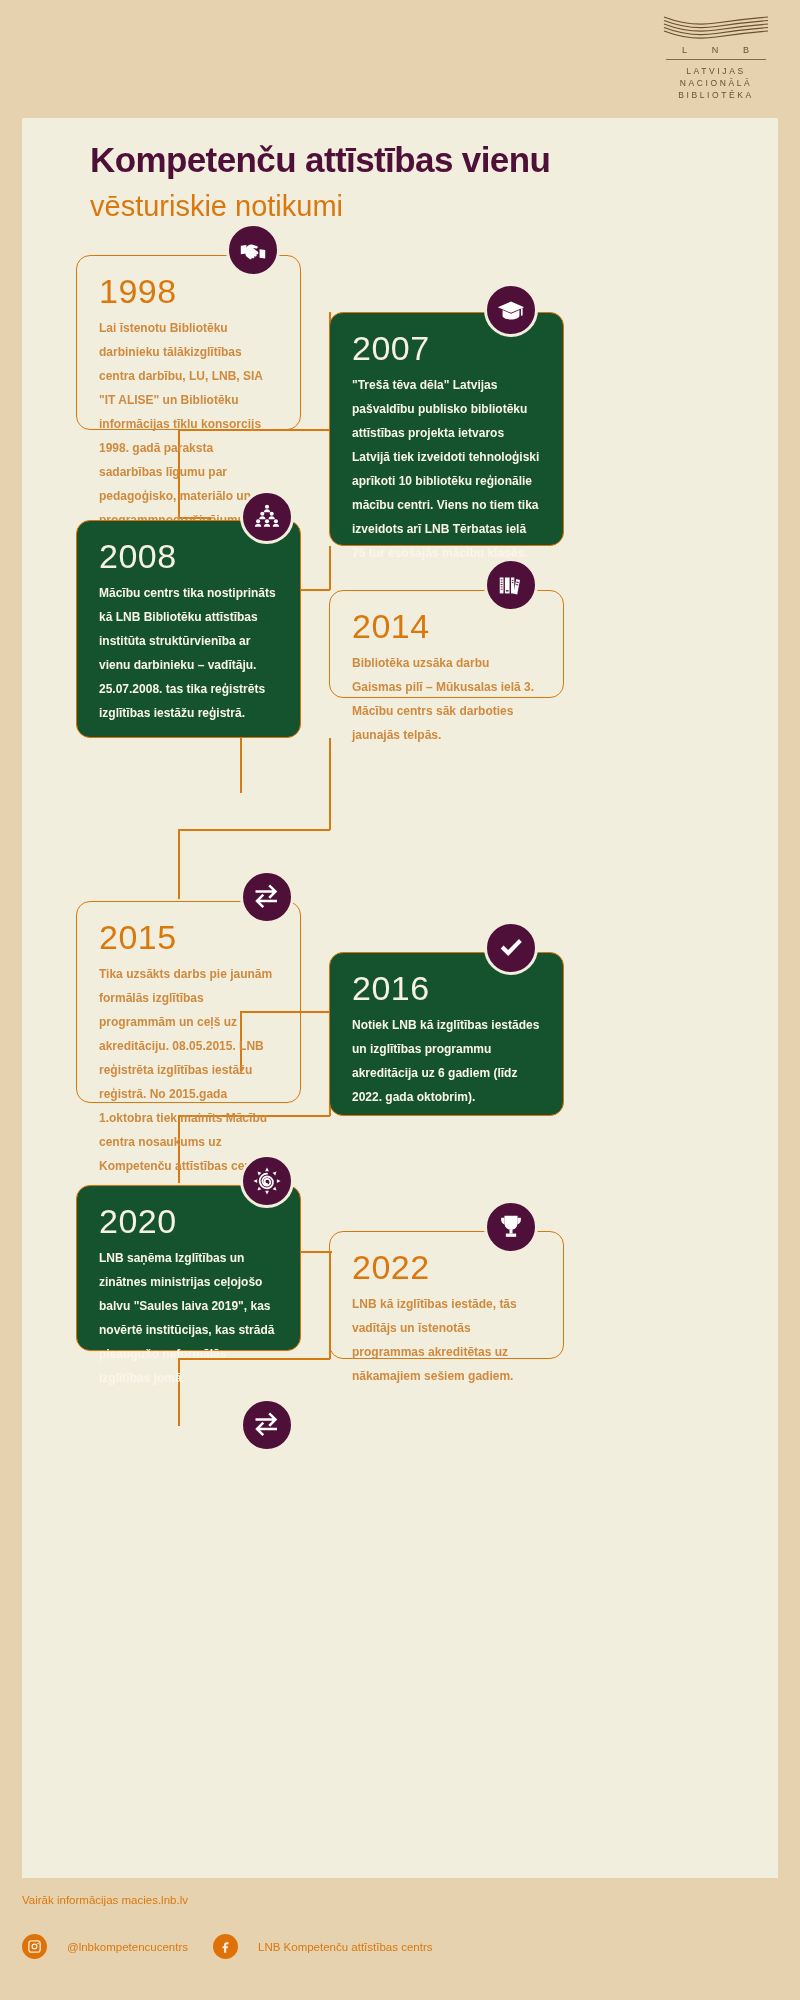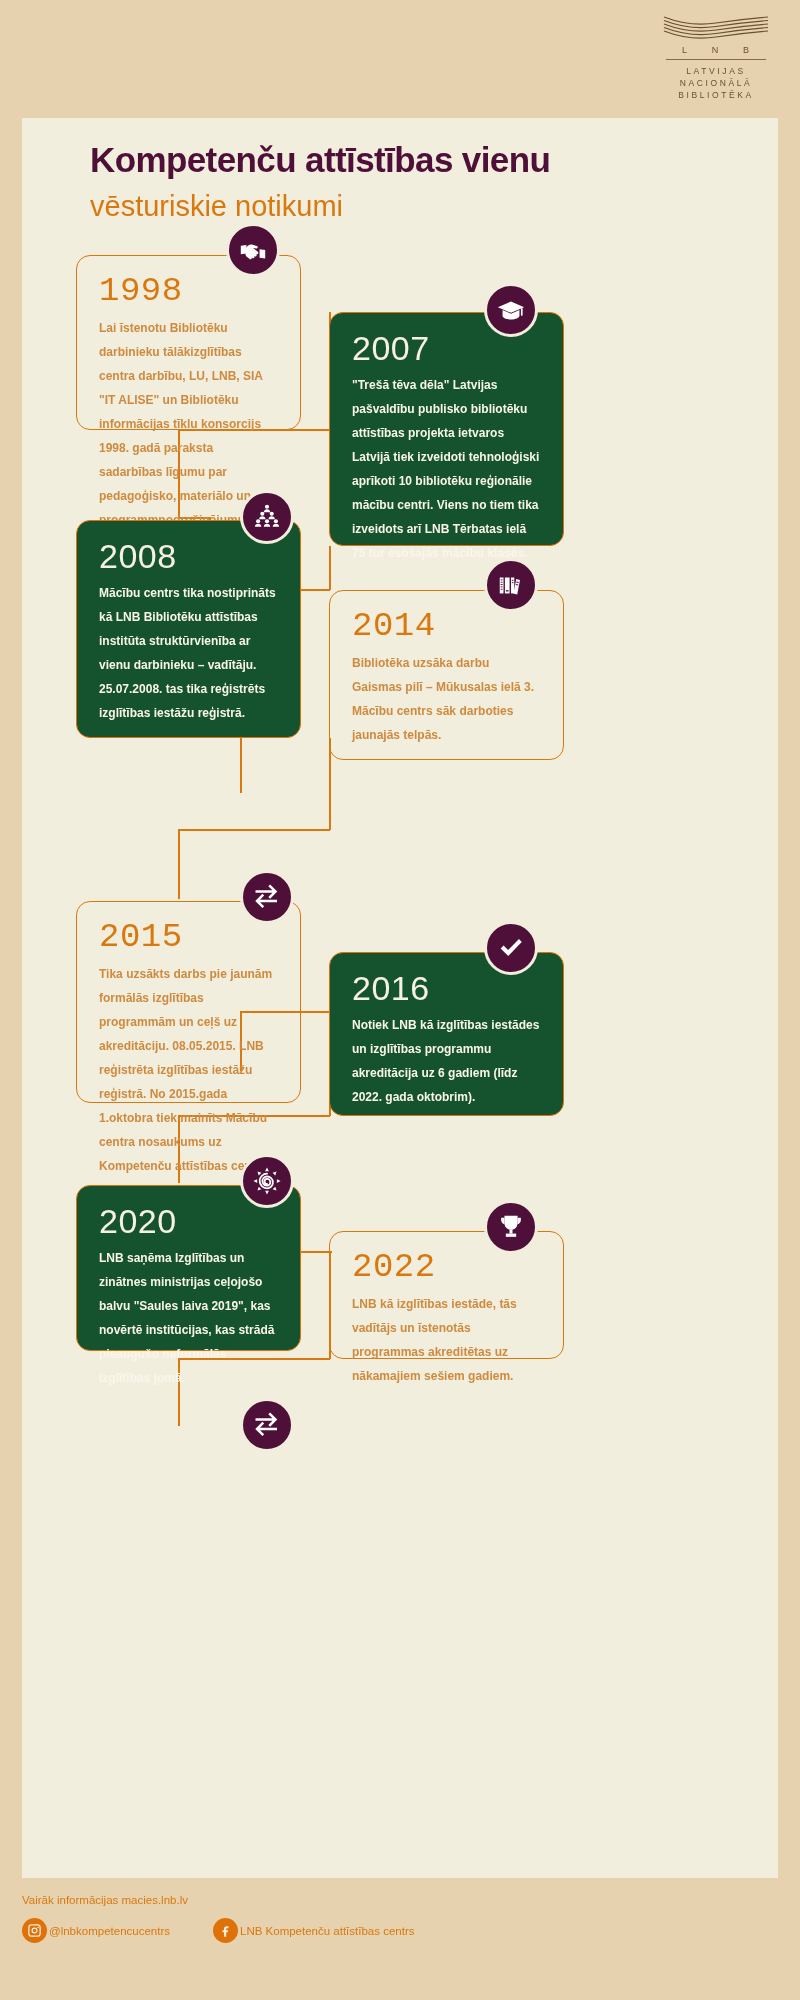--- a/index.html
+++ b/index.html
@@ -97,21 +97,21 @@
     background: #14532d;
     border: 1.6px solid #de7208;
   }
   .card .year {
     font-size: 34px;
     font-weight: 400;
     letter-spacing: 0.5px;
     margin-bottom: 6px;
     line-height: 1.05;
   }
-  .card.outline .year { color: #d9780f; font-family: Liberation Mono, monospace; }
+  .card.outline .year { color: #d9780f; }
   .card.filled  .year { color: #f7f1e4; }
 
   .card .body {
     font-size: 12px;
     line-height: 24px;
     font-weight: bold;
   }
   .card.outline .body { color: #cf8a3e; }
   .card.filled  .body { color: #fbf5ea; }
 
@@ -139,24 +139,24 @@
     background: #e6d2ae;
   }
   .footer-more {
     position: absolute;
     top: 16px; left: 22px;
     font-size: 11.5px;
     color: #d9780f;
   }
   .social {
     position: absolute;
-    top: 40px;
+    top: 56px;
     display: flex;
     align-items: center;
-    gap: 2px;
+    gap: 20px;
   }
   .social.ig { left: 22px; }
   .social.fb { left: 213px; }
   .social-icon {
     width: 25px; height: 25px;
     border-radius: 50%;
     background: #de7208;
     display: flex;
     align-items: center;
     justify-content: center;
@@ -266,21 +266,21 @@
         <circle cx="6.5" cy="20.5" r="2.2"></circle>
           <path d="M3.1 26.5c0-1.9 1.5-3.2 3.4-3.2s3.4 1.3 3.4 3.2z"></path>
         <circle cx="16" cy="20.5" r="2.2"></circle>
           <path d="M12.6 26.5c0-1.9 1.5-3.2 3.4-3.2s3.4 1.3 3.4 3.2z"></path>
         <circle cx="25.5" cy="20.5" r="2.2"></circle>
           <path d="M22.1 26.5c0-1.9 1.5-3.2 3.4-3.2s3.4 1.3 3.4 3.2z"></path>
       </g>
     </svg>
   </div>
 
-  <div class="card outline" style="left:307px; top:472px; width:235px; height:170px;">
+  <div class="card outline" style="left:307px; top:472px; width:235px; height:108px;">
     <div class="year">2014</div>
     <div class="body">Bibliotēka uzsāka darbu Gaismas pilī – Mūkusalas ielā 3. Mācību centrs sāk darboties jaunajās telpās.</div>
   </div>
   <div class="badge" style="left:462px; top:440px;">
     <svg viewBox="0 0 32 32">
       <path d="M4 8h4v17H4z"></path>
       <g fill="#4e1038">
           <rect x="5" y="10" width="2" height="1"></rect>
           <rect x="5" y="12.5" width="2" height="1"></rect>
           <rect x="5" y="15" width="2" height="1"></rect>

